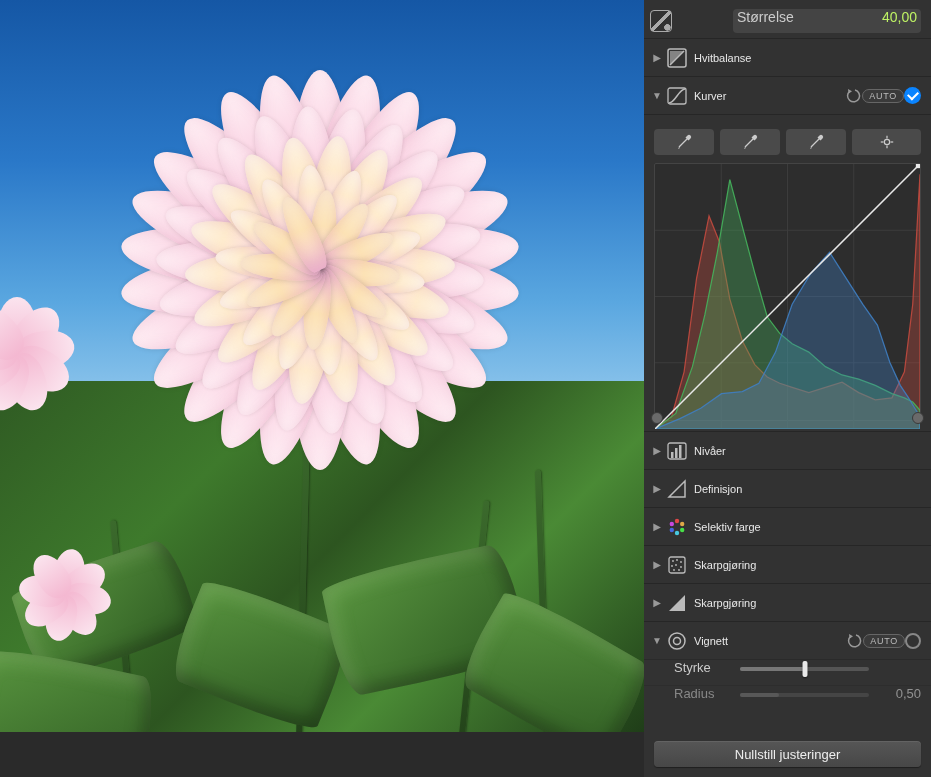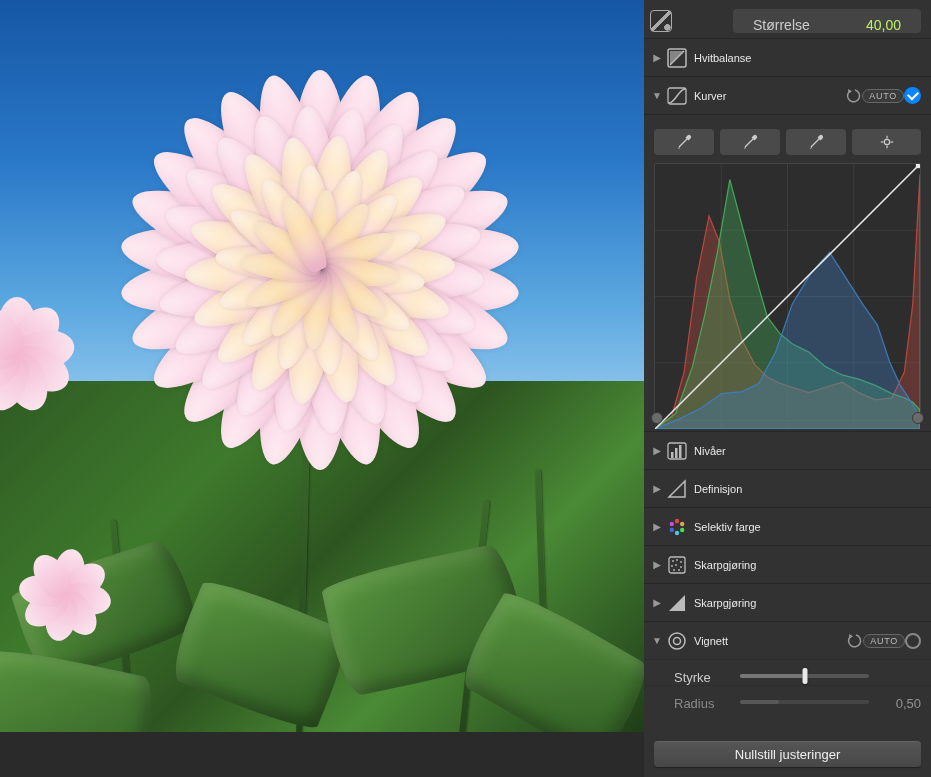--- a/index.html
+++ b/index.html
@@ -32,21 +32,21 @@
   .row.first { border-top:none; padding-top:4px;}
   .disclosure { width:14px; height:14px; margin-right:2px; display:flex; align-items:center; justify-content:center; color:#999; font-size:10px;}
   .row .icon { width:22px; height:22px; display:flex; align-items:center; justify-content:center; margin-right:6px;}
   .row .label { flex:1; color:#e8e8e8; font-size:11px;}
   .row .toolbadge { display:flex; align-items:center; }
   .reset-icn { width:16px; height:16px; color:#888;}
   .auto-pill { font-size:9px; letter-spacing:0.08em; color:#bbb; padding:1px 6px; border:1px solid #666; border-radius:8px; background:#3a3a3a;}
   .toggle-dot { width:16px; height:16px; border-radius:50%; border:2px solid #888;}
   .toggle-check.on { width:17px; height:17px; border-radius:50%; background:#0a84ff; display:flex; align-items:center; justify-content:center;}
   .toggle-check.on::after { content:""; width:8px; height:5px; border-left:2px solid #fff; border-bottom:2px solid #fff; transform: translateY(-1px) rotate(-45deg);}
-  .size-field { margin-left:auto; width:188px; height:24px; background:#444; border-radius:4px; display:flex; align-items:flex-end; padding:0 20px; color:#ccc; justify-content:space-between;}
+  .size-field { margin-left:auto; width:188px; height:24px; background:#444; border-radius:4px; display:flex; align-items:flex-start; padding:0 4px; color:#ccc; justify-content:space-between;}
   .size-field .v { color:#bef264;}
   .retouch-icon { width:22px; height:22px; border:1.5px solid #aaa; border-radius:4px; position:relative; background:
      linear-gradient(-45deg, transparent 44%, #aaa 44%, #aaa 56%, transparent 56%),
      radial-gradient(circle at 82% 82%, #aaa 0 3px, transparent 3.5px);
   }
 
   .curves-block { padding: 6px 10px 10px 10px; border-top:1px solid #262626;}
   .select { position:relative; width:100%; height:26px; background:#4a4a4a; border-radius:4px; color:#e0e0e0; display:flex; align-items:center; padding:0 26px 0 10px; font-size:13px;}
   .select .arrows { position:absolute; right:4px; top:3px; bottom:3px; width:18px; background:#555; border-radius:3px; display:flex; flex-direction:column; align-items:center; justify-content:center; gap:1px;}
   .select .arrows::before, .select .arrows::after { content:""; border-left:4px solid transparent; border-right:4px solid transparent;}
@@ -54,21 +54,21 @@
   .select .arrows::after  { border-top:4px solid #ccc;}
   .dropper-row { display:flex; gap:6px; margin-top:8px;}
   .dropper-btn { flex:1; height:26px; background:#4a4a4a; border-radius:4px; display:flex; align-items:center; justify-content:center;}
   .dropper-btn.wider { flex:1.15;}
   .dropper-btn svg { width:16px; height:16px; }
   .curves-plot { margin-top:8px; width:100%; height:258px; background:#2d2d2d; border:1px solid #444; position:relative; border-radius:2px;}
   .curves-plot svg { position:absolute; inset:0; }
   .plot-handle { width:12px; height:12px; border-radius:50%; background:#6a6a6a; border:1px solid #3a3a3a; position:absolute; bottom:-4px;}
   .plot-handle.l { left:-4px; } .plot-handle.r { right:-4px; }
 
-  .slider-row { display:flex; align-items:flex-end; height:26px; padding:0 10px 0 30px; gap:8px; border-top:1px solid #2a2a2a;}
+  .slider-row { display:flex; align-items:flex-start; height:26px; padding:0 10px 0 30px; gap:8px; border-top:1px solid #2a2a2a;}
   .slider-row .slabel { width:58px; color:#ccc; font-size:13px;}
   .slider { position:relative; flex:1; height:18px;}
   .slider .track { position:absolute; left:0; right:0; top:50%; height:4px; transform:translateY(-50%); border-radius:2px; background:#555;}
   .slider .track .fill { position:absolute; left:0; top:0; bottom:0; background:#777; border-radius:2px;}
   .slider .thumb { position:absolute; top:50%; width:5px; height:16px; background:#e8e8e8; border-radius:2px; transform:translate(-50%,-50%); box-shadow:0 1px 2px rgba(0,0,0,0.5);}
   .slider-row .sval { width:44px; text-align:right; color:#ddd; font-size:13px;}
   .panel-footer { padding:8px 10px 10px 10px; }
   .reset-btn { width:100%; height:26px; background: linear-gradient(180deg,#565656,#474747); border-radius:4px; display:flex; align-items:center; justify-content:center; color:#eee; font-size:13px; box-shadow: inset 0 1px 0 rgba(255,255,255,0.08), 0 1px 1px rgba(0,0,0,0.4);}
   .whitebalance-icon { width:20px; height:20px; }
   .levels-icon, .curves-icon { width:20px; height:18px;}

